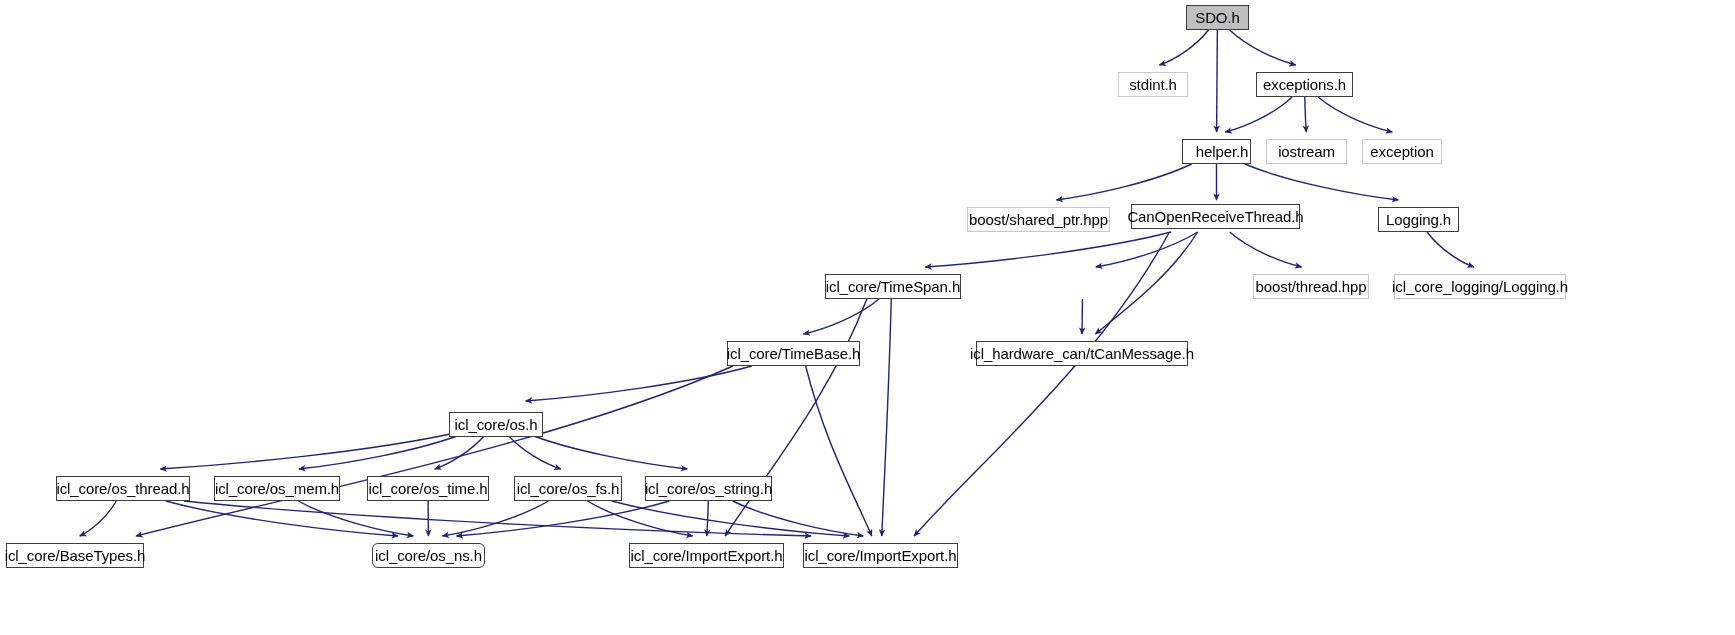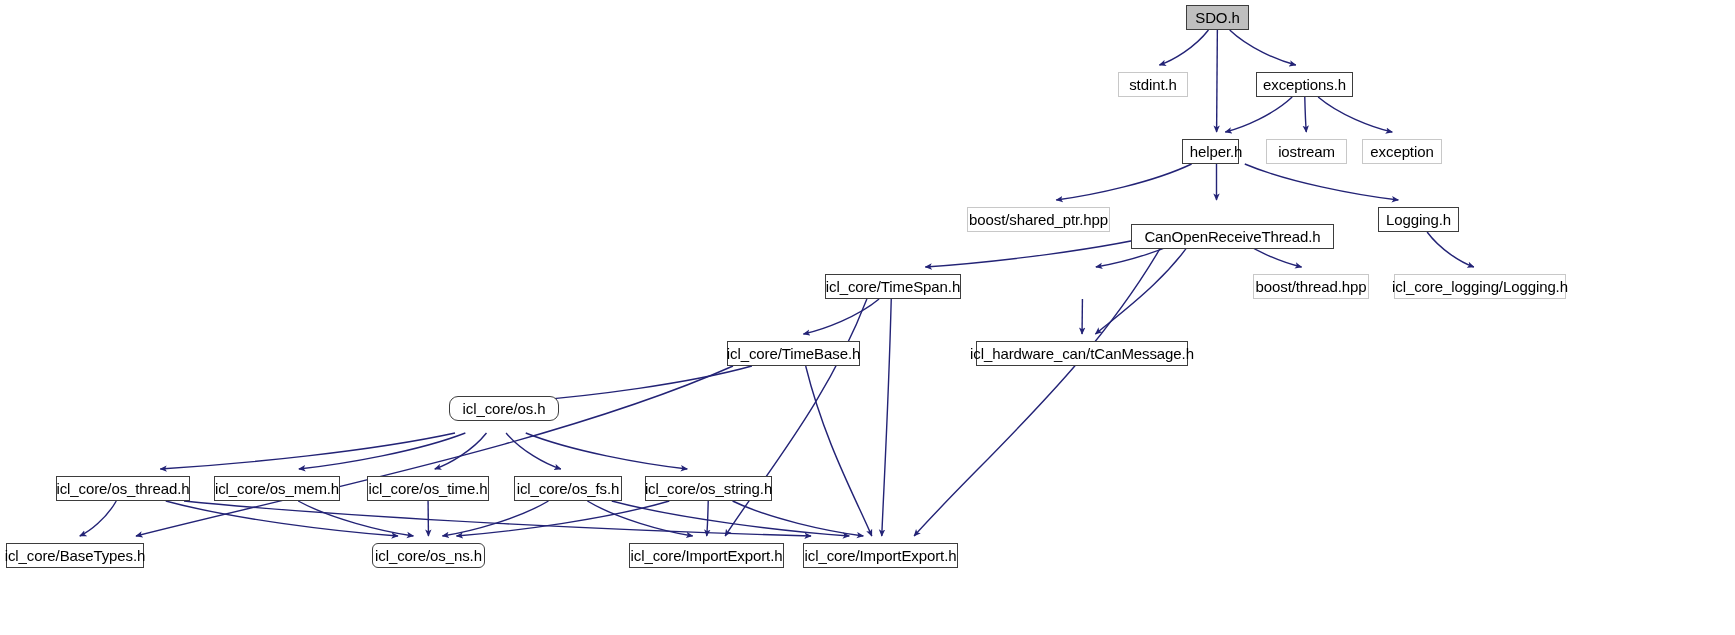--- a/index.html
+++ b/index.html
@@ -86,54 +86,54 @@
     </svg>
 <div class="node root" style="left: 1186px; top: 5px; width: 63px;">
       <span>SDO.h</span>
     </div>
     <div class="node light" style="left: 1118px; top: 72px; width: 70px;">
       <span>stdint.h</span>
     </div>
     <div class="node solid" style="left: 1256px; top: 72px; width: 97px;">
       <span>exceptions.h</span>
     </div>
-    <div class="node solid" style="left: 1182px; top: 139px; width: 57px; padding-left: 11px;">
+    <div class="node solid" style="left: 1182px; top: 139px; width: 69px; padding-left: 11px;">
       <span>helper.h</span>
     </div>
     <div class="node light" style="left: 1266px; top: 139px; width: 81px;">
       <span>iostream</span>
     </div>
     <div class="node light" style="left: 1362px; top: 139px; width: 80px;">
       <span>exception</span>
     </div>
     <div class="node light" style="left: 967px; top: 207px; width: 143px;">
       <span>boost/shared_ptr.hpp</span>
     </div>
-    <div class="node solid" style="left: 1131px; top: 224px; width: 203px; align-items: center;">
+    <div class="node solid" style="left: 1131px; top: 204px; width: 169px; align-items: center;">
       <span>CanOpenReceiveThread.h</span>
     </div>
     <div class="node solid" style="left: 1378px; top: 207px; width: 81px;">
       <span>Logging.h</span>
     </div>
     <div class="node solid" style="left: 825px; top: 274px; width: 136px;">
       <span>icl_core/TimeSpan.h</span>
     </div>
     <div class="node light" style="left: 1253px; top: 274px; width: 116px;">
       <span>boost/thread.hpp</span>
     </div>
     <div class="node light" style="left: 1394px; top: 274px; width: 172px;">
       <span>icl_core_logging/Logging.h</span>
     </div>
     <div class="node solid" style="left: 727px; top: 341px; width: 133px;">
       <span>icl_core/TimeBase.h</span>
     </div>
     <div class="node solid" style="left: 976px; top: 341px; width: 212px;">
       <span>icl_hardware_can/tCanMessage.h</span>
     </div>
-    <div class="node solid" style="left: 449px; top: 396px; width: 110px; border-radius: 9px;">
+    <div class="node solid" style="left: 449px; top: 412px; width: 94px;">
       <span>icl_core/os.h</span>
     </div>
     <div class="node solid" style="left: 56px; top: 476px; width: 134px;">
       <span>icl_core/os_thread.h</span>
     </div>
     <div class="node solid" style="left: 214px; top: 476px; width: 126px;">
       <span>icl_core/os_mem.h</span>
     </div>
     <div class="node solid" style="left: 367px; top: 476px; width: 122px;">
       <span>icl_core/os_time.h</span>

